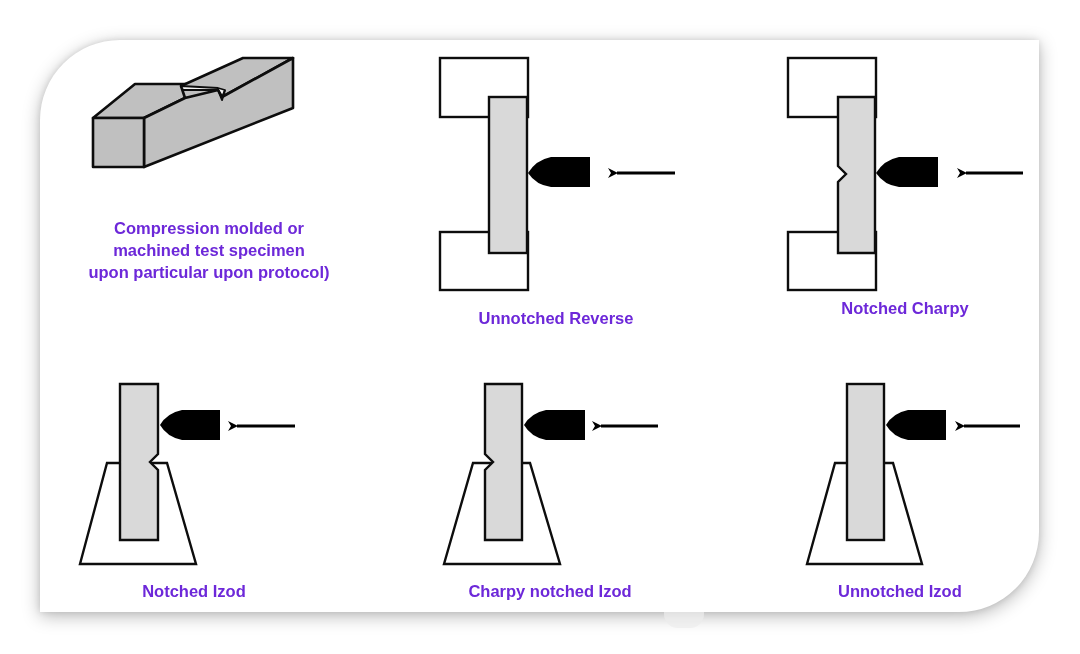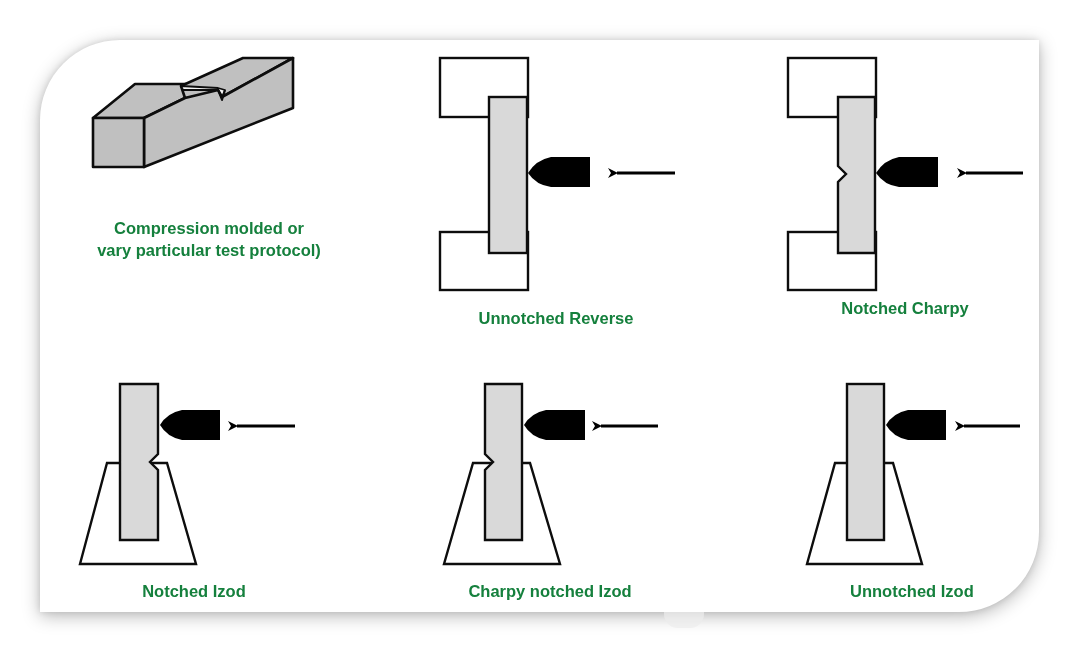--- a/index.html
+++ b/index.html
@@ -17,21 +17,21 @@
     border-top-left-radius: 80px;
     border-bottom-right-radius: 80px;
     box-shadow: 0 4px 18px rgba(0,0,0,0.28), 0 0 6px rgba(0,0,0,0.10);
     overflow: hidden;
   }
   svg.art { position: absolute; left: 0; top: 0; }
   .label {
     position: absolute;
     font-weight: bold;
     font-size: 16.5px;
-    color: #15803d;
+    color: #6d28d9;
     text-align: center;
     white-space: nowrap;
     line-height: 22px;
   }
   .spec-caption {
     left: 78px; top: 217px; width: 262px;
     white-space: normal;
   }
   .spec-caption span { display: block; }
   .curl {
@@ -101,24 +101,25 @@
   <g stroke="#0d0d0d" stroke-width="2.4">
     <polygon points="835,463 893,463 922,564 807,564" fill="#fff"></polygon>
     <rect x="847" y="384" width="37" height="156" fill="#d9d9d9"></rect>
     <path d="M886,425 Q893,413 908,410 L946,410 L946,440 L908,440 Q893,437 886,425 Z" fill="#000" stroke="none"></path>
     <line x1="1020" y1="426" x2="964" y2="426" stroke="#000" stroke-width="3" marker-end="url(#ah)"></line>
   </g>
 </svg>
 
 <div class="label spec-caption">
   <span>Compression molded or</span>
-  <span>vary particular test protocol)</span>
+  <span>machined test specimen</span>
+  <span>upon particular upon protocol)</span>
 </div>
 
 <div class="label" style="left:456px; top:307px; width:200px;">Unnotched Reverse</div>
 <div class="label" style="left:805px; top:297px; width:200px;">Notched Charpy</div>
 <div class="label" style="left:94px; top:580px; width:200px;">Notched Izod</div>
 <div class="label" style="left:430px; top:580px; width:240px;">Charpy notched Izod</div>
 <div style="position:absolute; left:838px; top:580px; width:144px; height:24px; overflow:hidden;">
-  <div class="label" style="left:0; top:0; text-align:left;margin-left:12px;">Unnotched Izod</div>
+  <div class="label" style="left:0; top:0; text-align:left;">Unnotched Izod</div>
 </div>
 
 <div class="curl"></div>
 
 </body></html>

